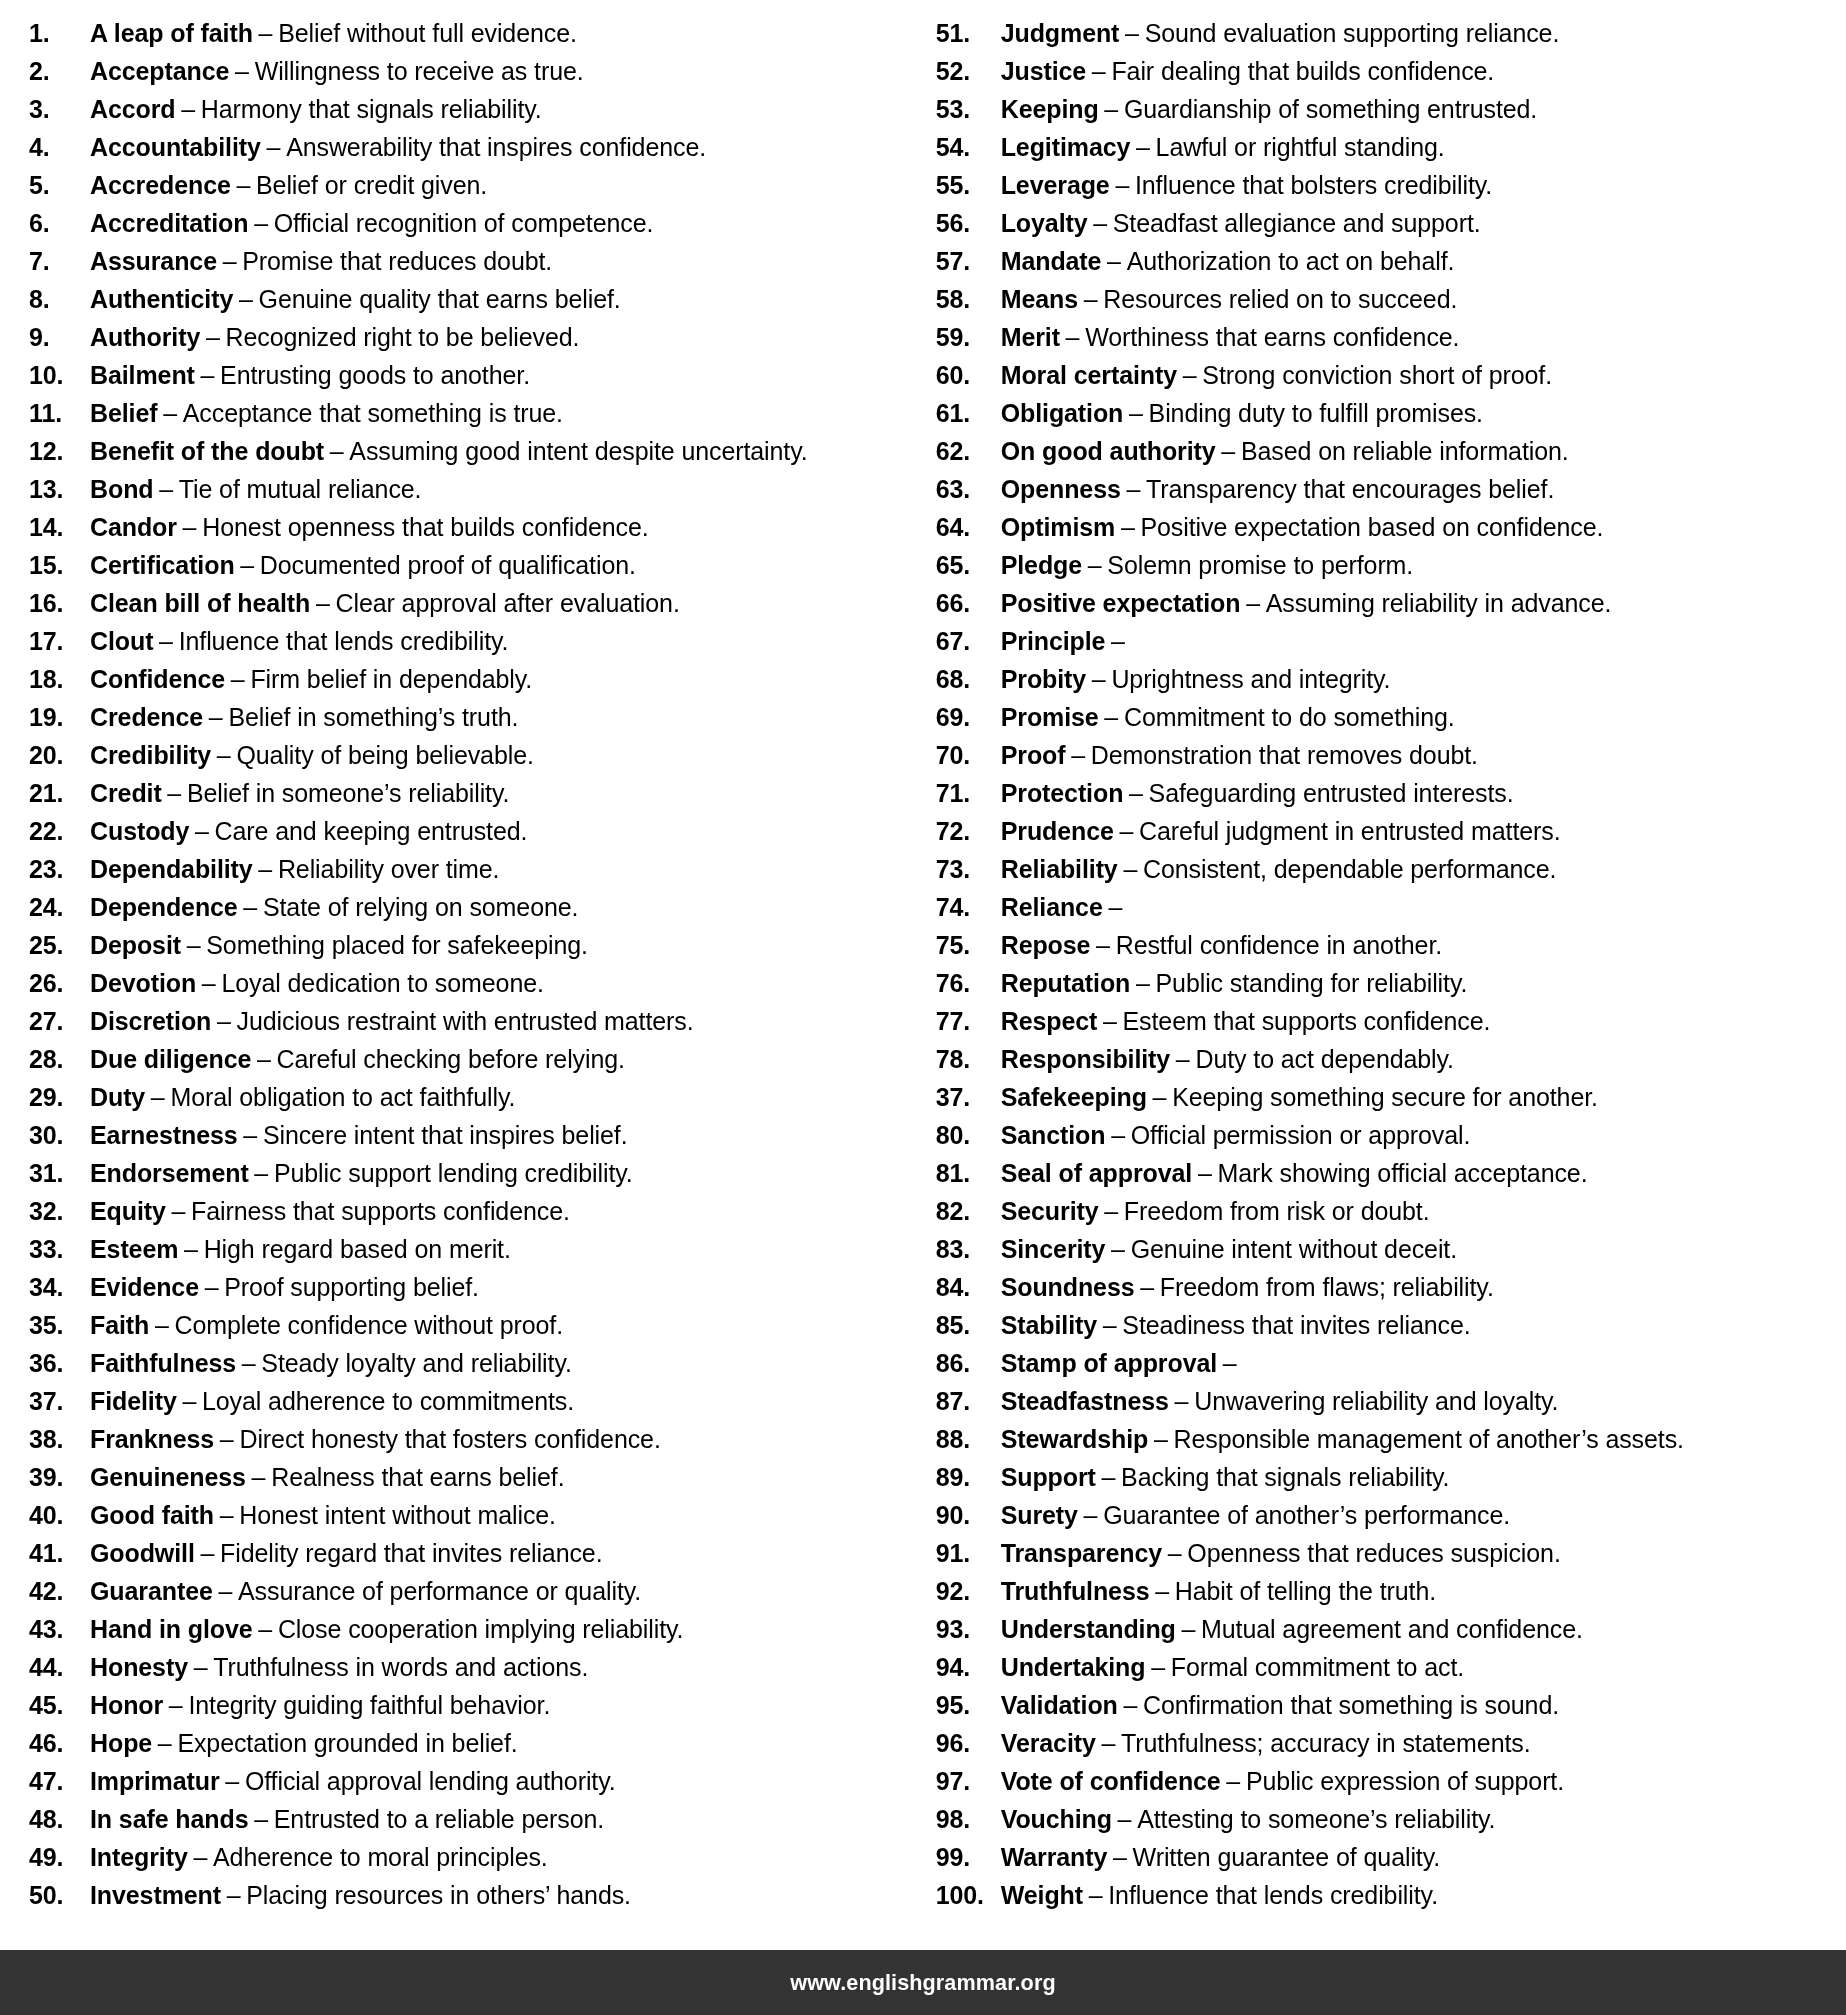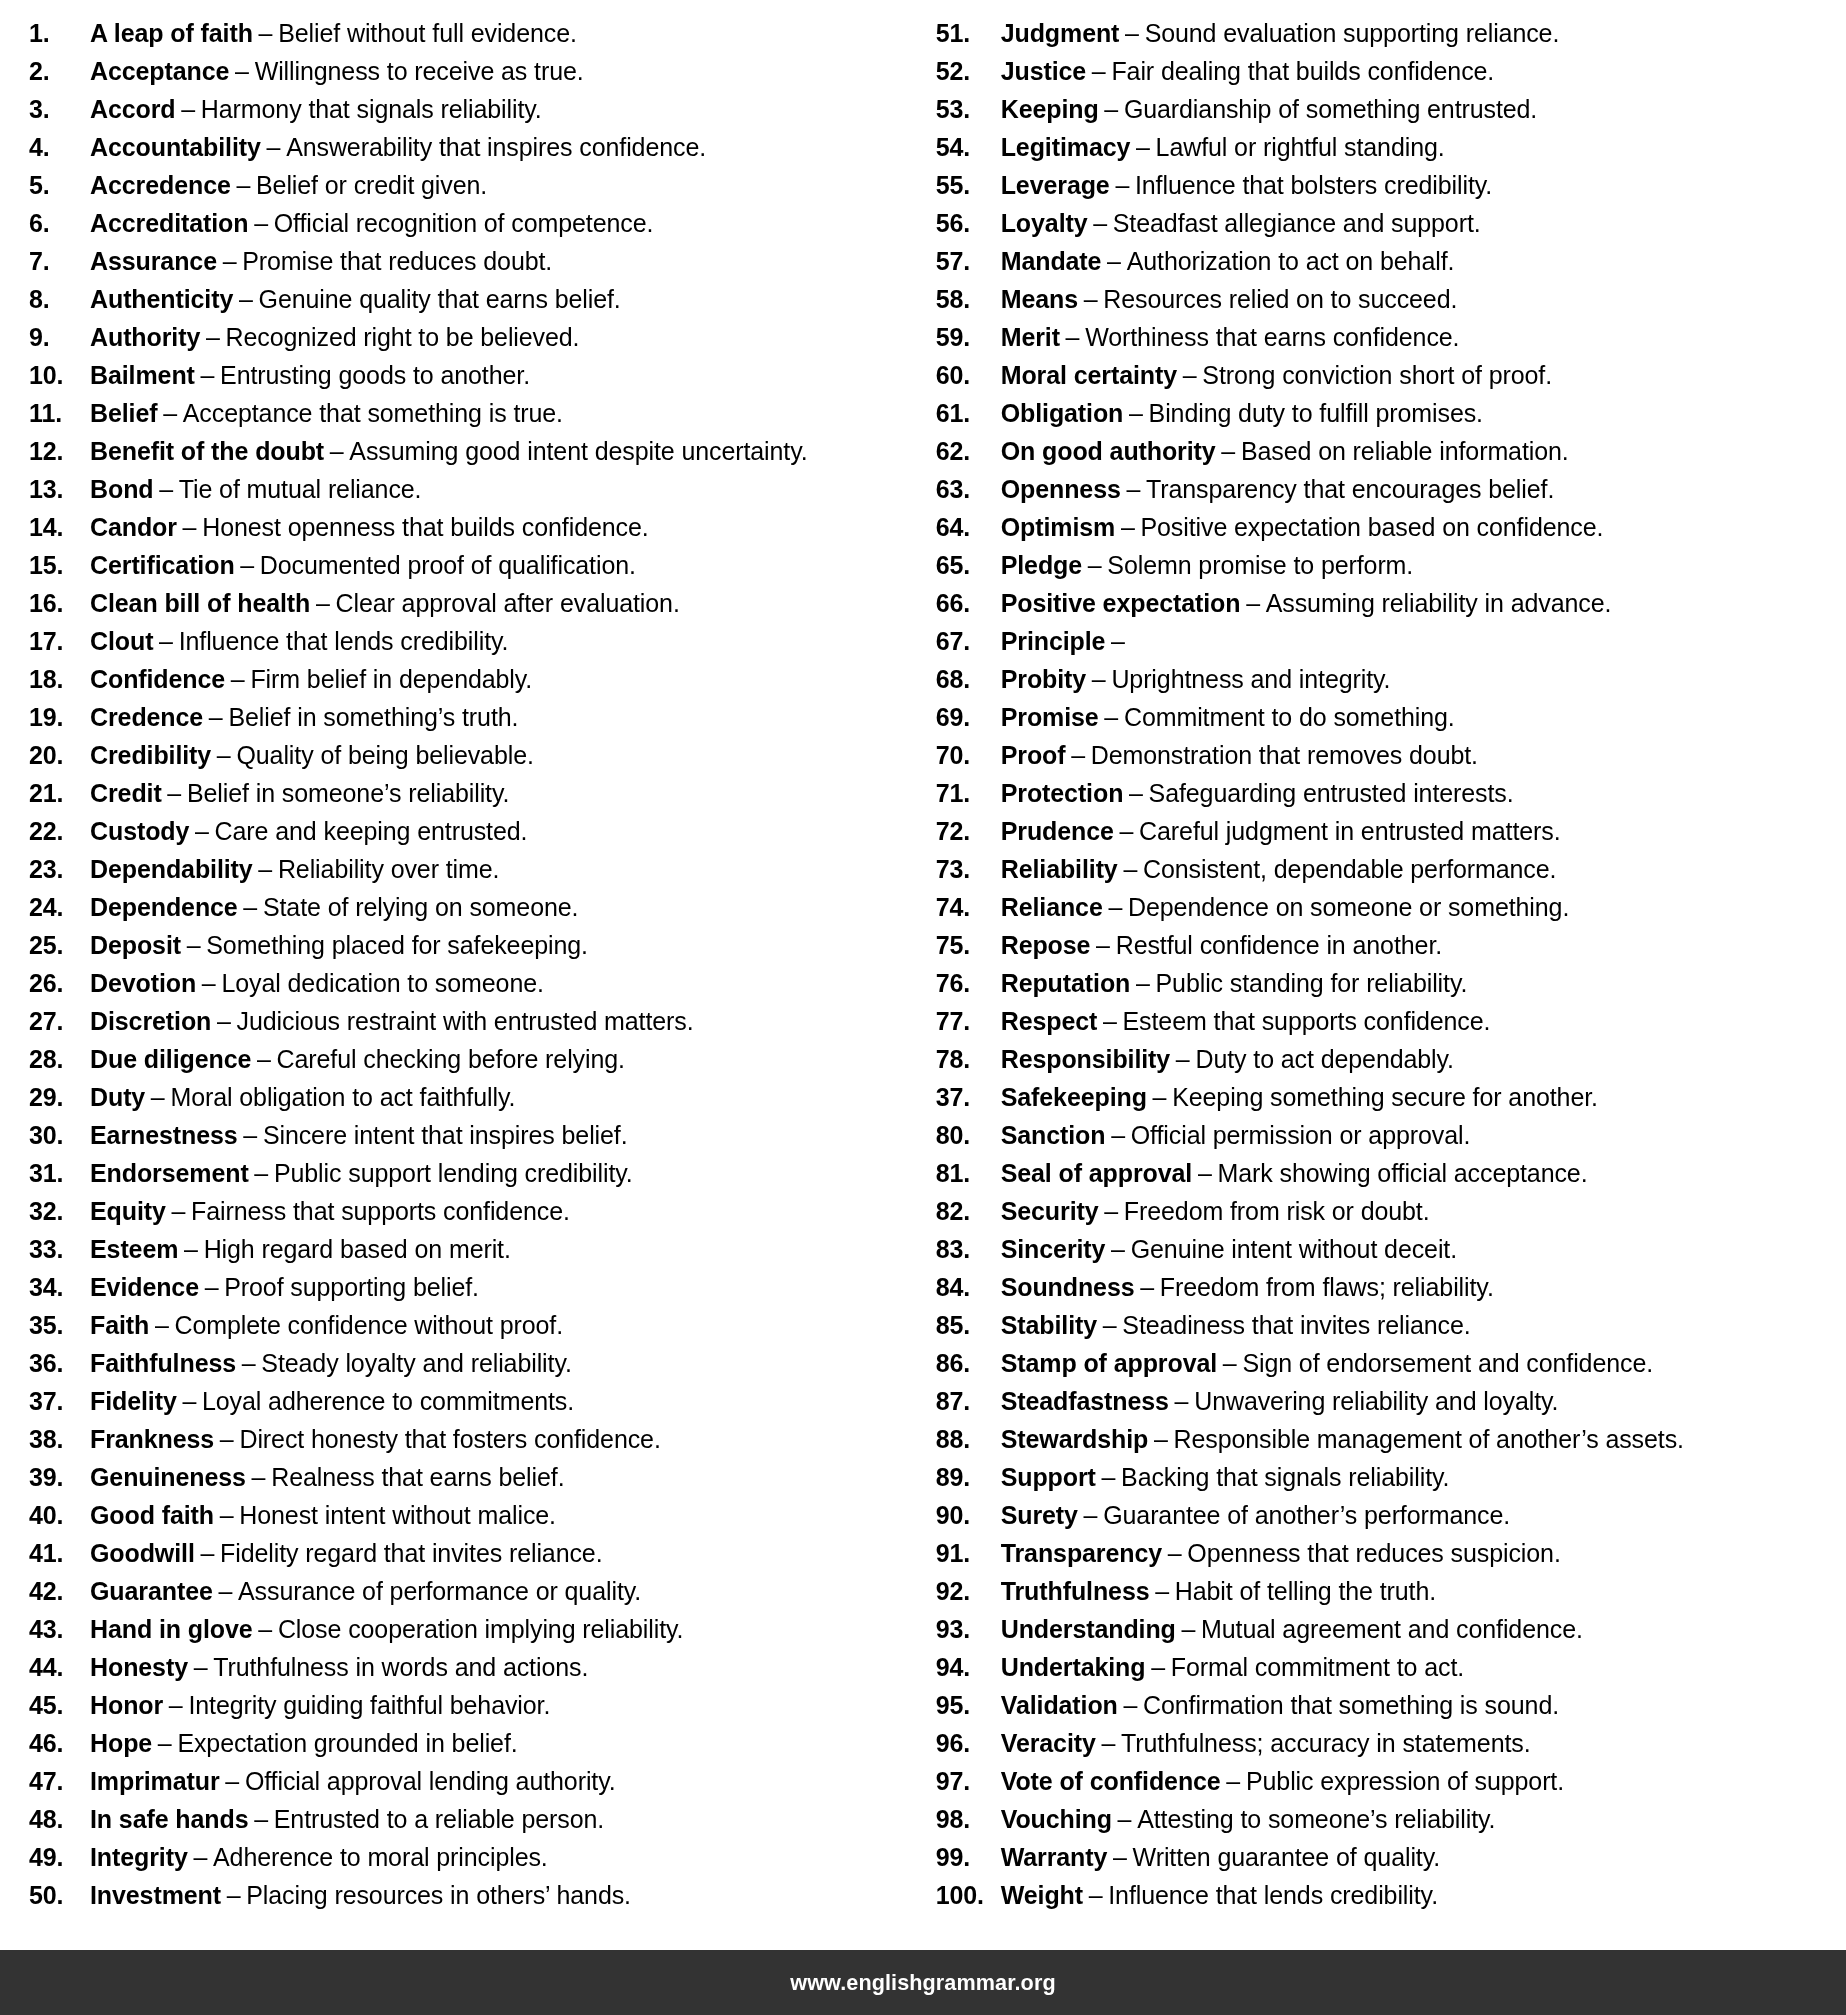--- a/index.html
+++ b/index.html
@@ -532,21 +532,20 @@
         <div class="entry">
           <span class="num">73.</span>
           <span class="term">Reliability</span>
           <span class="dash">–</span>
           <span class="def">Consistent, dependable performance.</span>
         </div>
         <div class="entry">
           <span class="num">74.</span>
           <span class="term">Reliance</span>
           <span class="dash">–</span>
-          <span class="def">Dependence on someone or something.</span>
         </div>
         <div class="entry">
           <span class="num">75.</span>
           <span class="term">Repose</span>
           <span class="dash">–</span>
           <span class="def">Restful confidence in another.</span>
         </div>
         <div class="entry">
           <span class="num">76.</span>
           <span class="term">Reputation</span>
@@ -604,21 +603,20 @@
         <div class="entry">
           <span class="num">85.</span>
           <span class="term">Stability</span>
           <span class="dash">–</span>
           <span class="def">Steadiness that invites reliance.</span>
         </div>
         <div class="entry">
           <span class="num">86.</span>
           <span class="term">Stamp of approval</span>
           <span class="dash">–</span>
-          <span class="def">Sign of endorsement and confidence.</span>
         </div>
         <div class="entry">
           <span class="num">87.</span>
           <span class="term">Steadfastness</span>
           <span class="dash">–</span>
           <span class="def">Unwavering reliability and loyalty.</span>
         </div>
         <div class="entry">
           <span class="num">88.</span>
           <span class="term">Stewardship</span>

